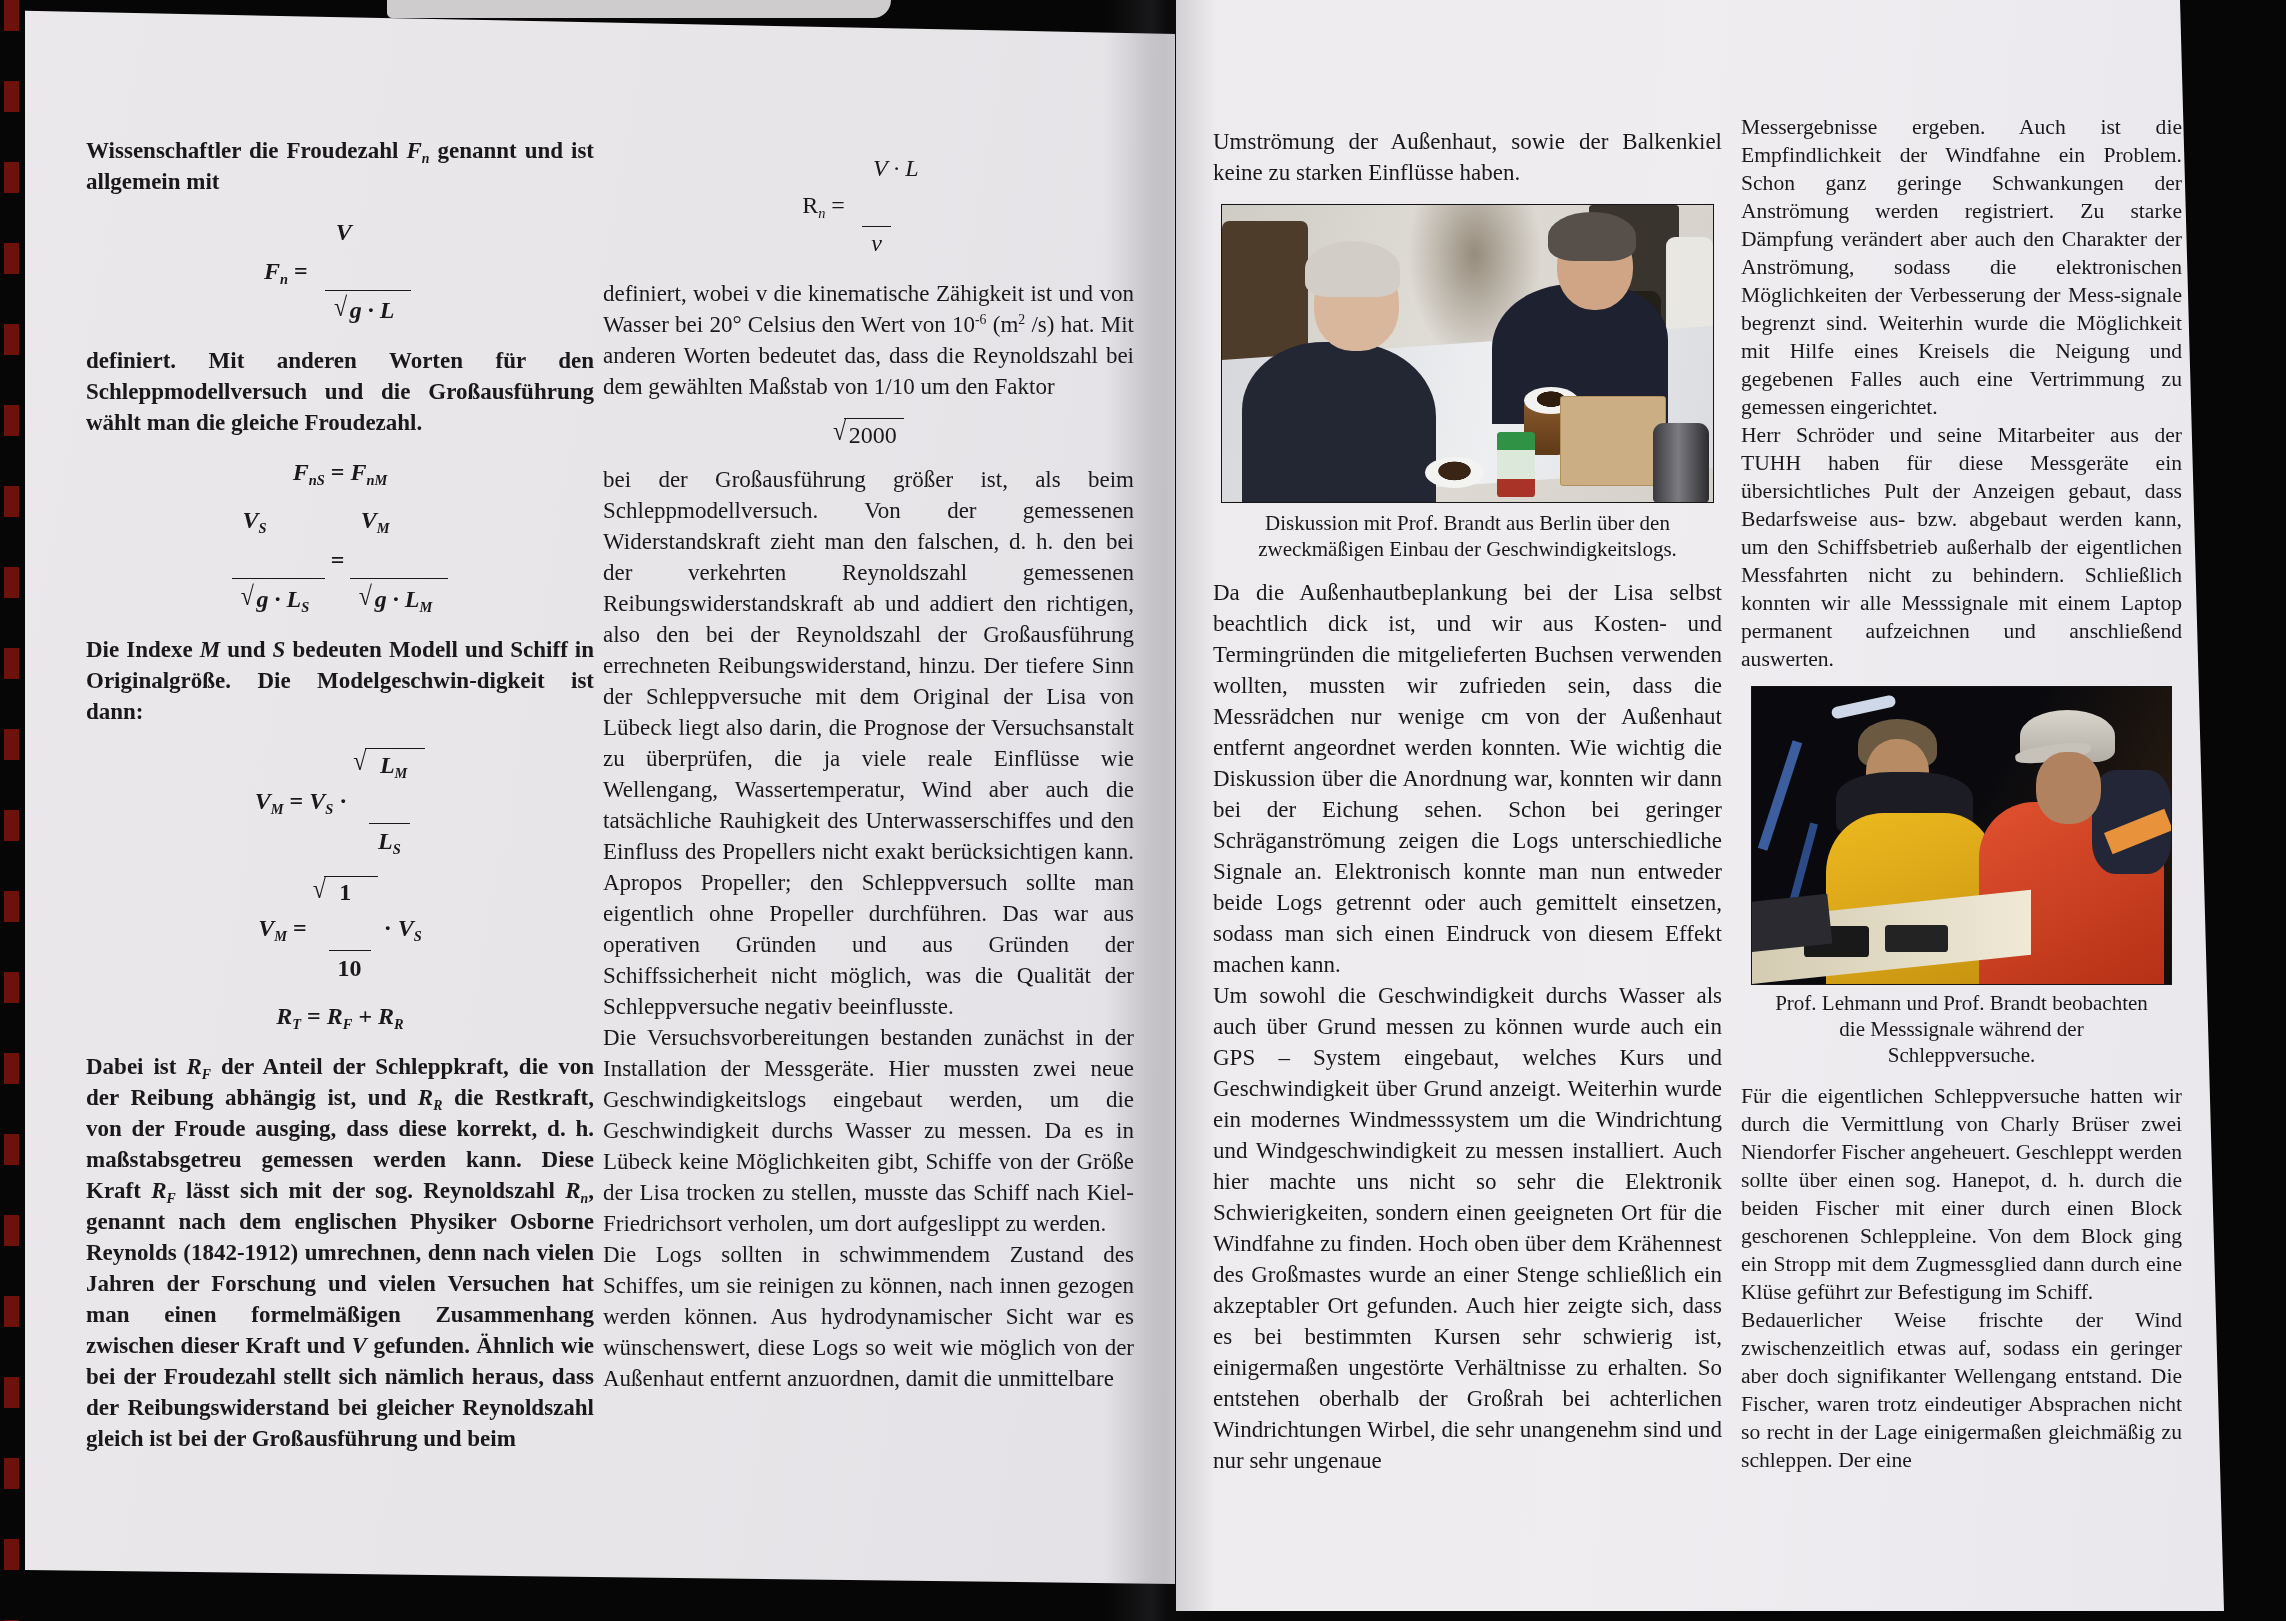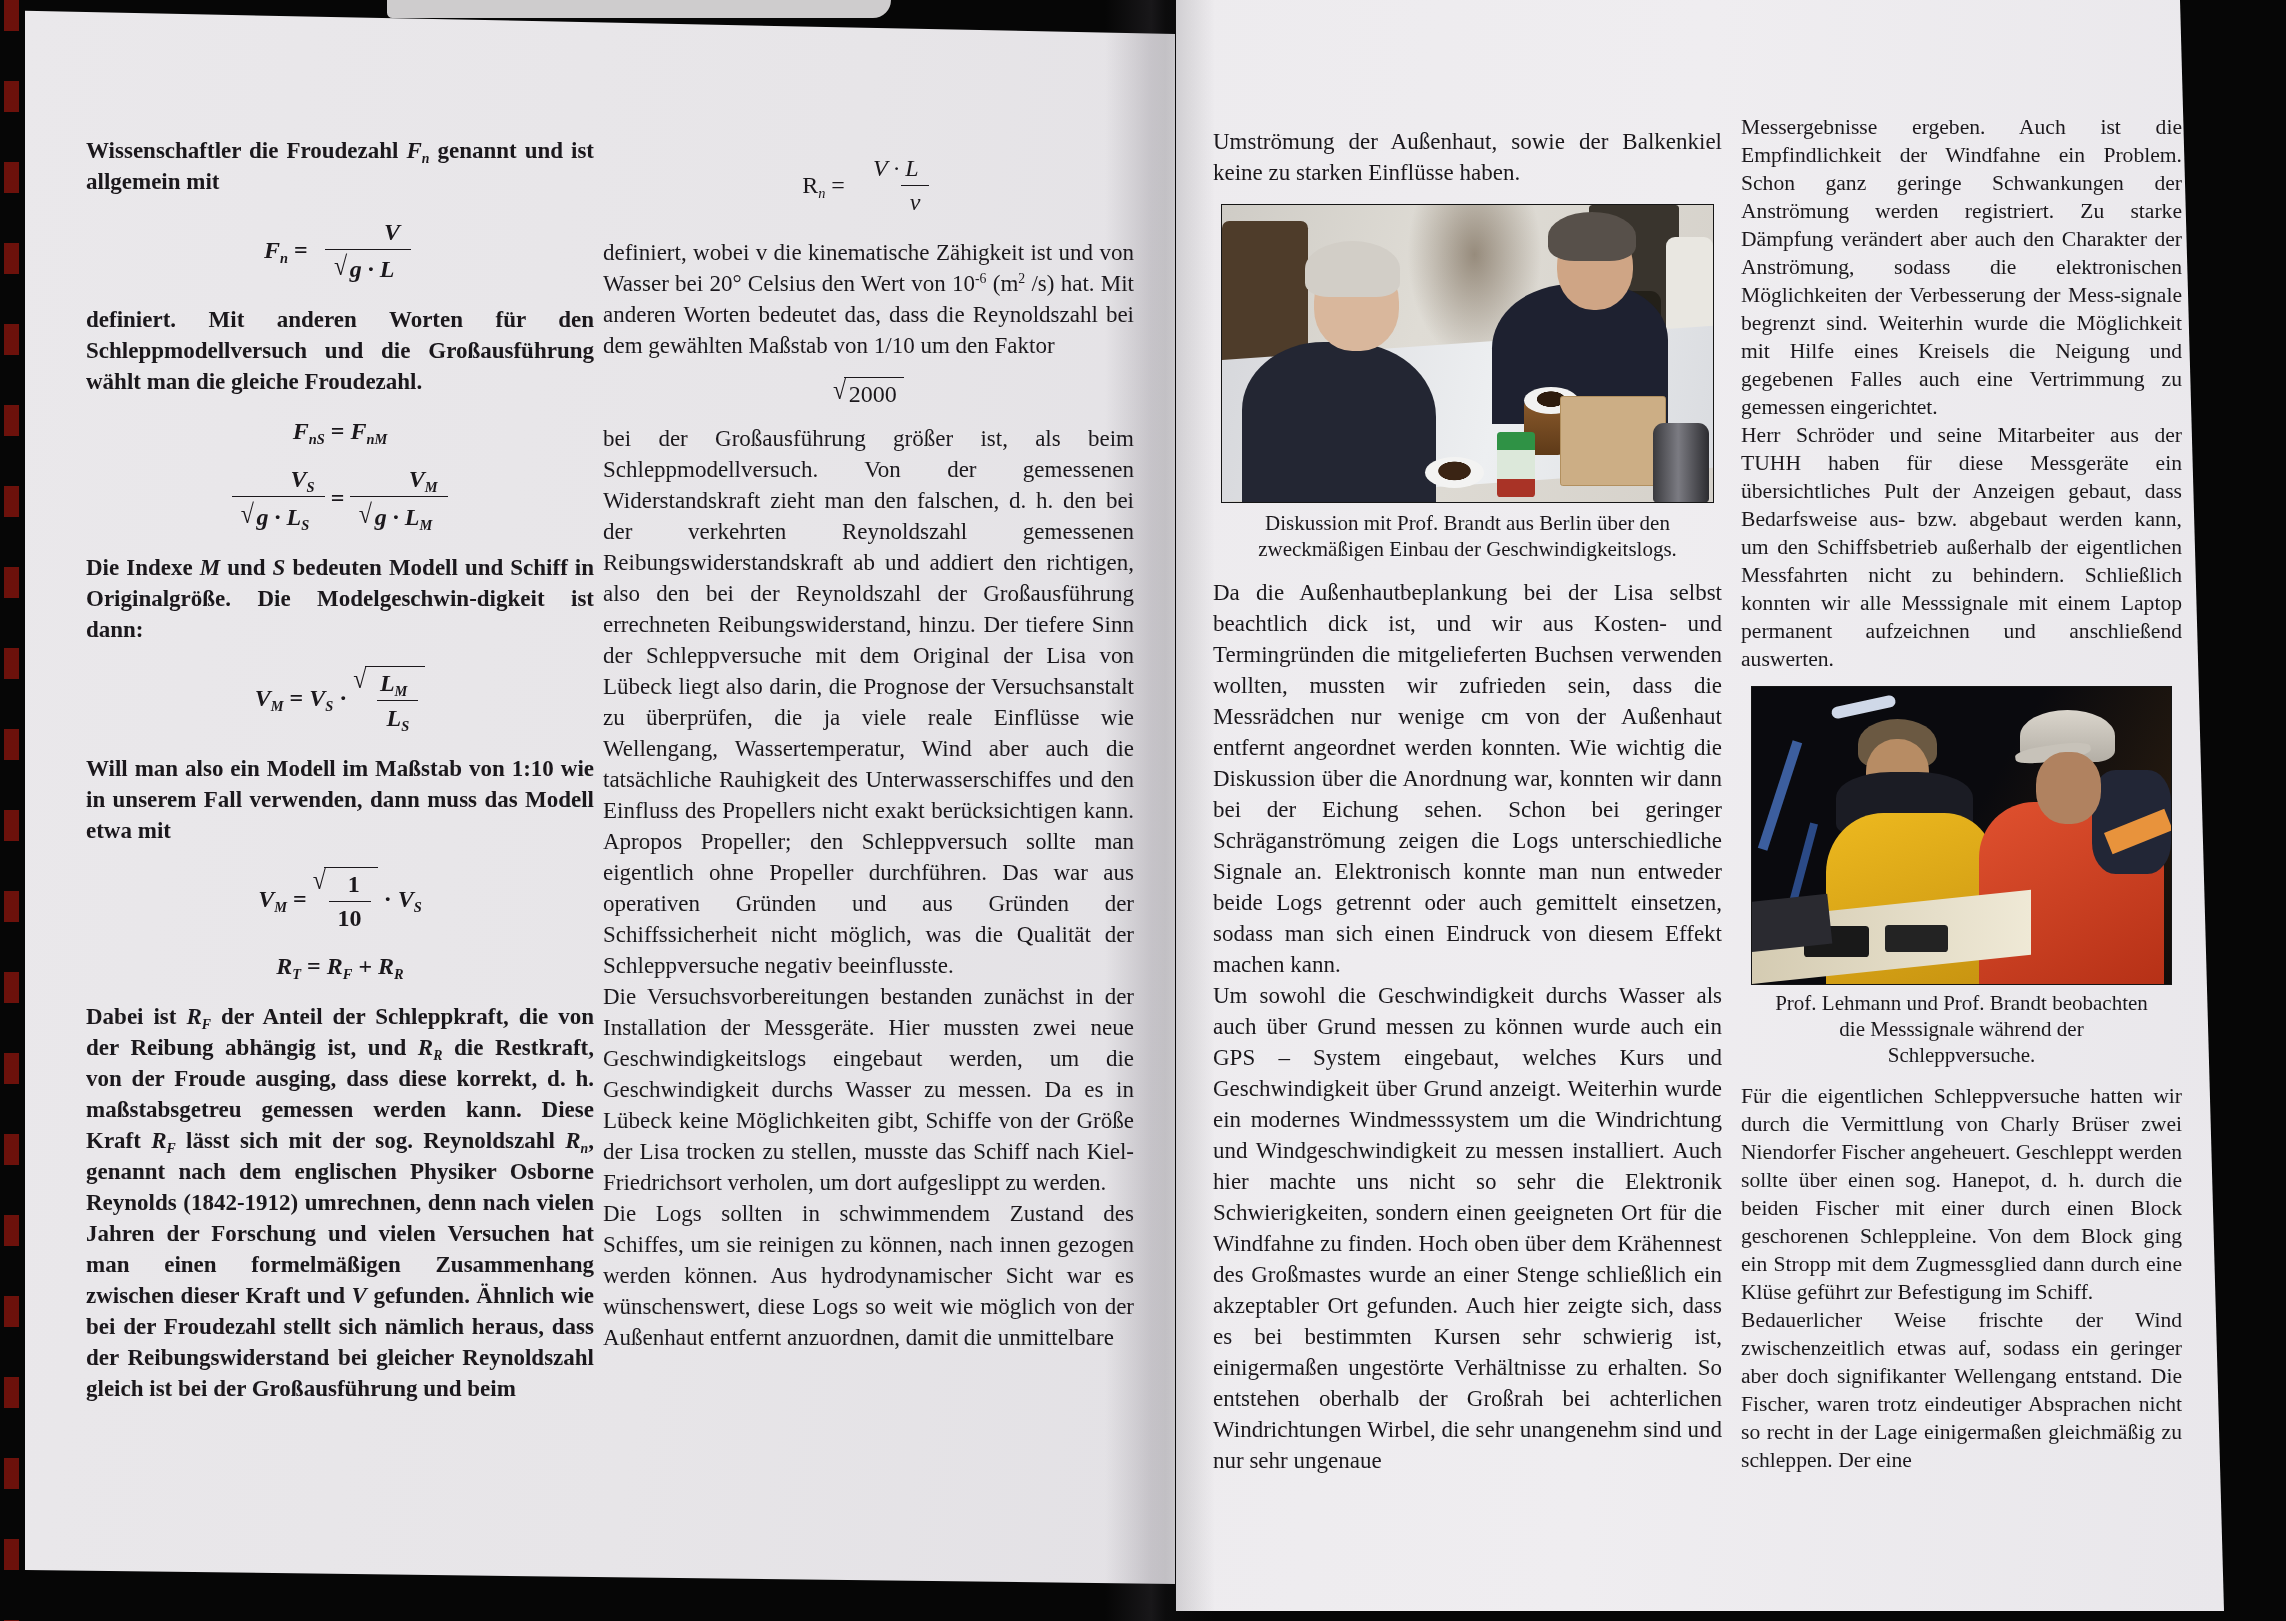--- a/index.html
+++ b/index.html
@@ -22,21 +22,21 @@
   #col1{left:86px;top:135px;width:508px;font-size:23px;line-height:31px;font-weight:bold;}
   #col2{left:603px;top:133px;width:531px;font-size:23px;line-height:31px;}
   #col3{left:1213px;top:126px;width:509px;font-size:23px;line-height:31px;}
   #col4{left:1741px;top:113px;width:441px;font-size:21.6px;line-height:28px;}
   .para{margin:0;}
   .it{font-style:italic;}
   sub{font-style:italic;font-size:.6em;line-height:0;vertical-align:-.35em;}
   sup{font-size:.6em;line-height:0;vertical-align:.55em;}
   .formula{display:flex;justify-content:center;align-items:center;margin:21.6px 0;font-size:24px;line-height:1.1;}
   .frow{white-space:pre;}
-  .frac{display:inline-flex;flex-direction:column;align-items:flex-end;margin:0 5.4px;}
+  .frac{display:inline-flex;flex-direction:column;align-items:flex-start;margin:0 5.4px;gap:41px;}
   .frac .num{padding:0 10.8px 3.6px;}
   .frac .den{border-top:1.8px solid #1b181c;padding:3.6px 9px 0;}
   .sqrt{display:inline-flex;align-items:flex-start;}
   .sqrt .rsym{font-style:normal;margin-right:-1.8px;transform:scaleY(1.12);}
   .sqrt .rad{border-top:1.8px solid #1b181c;padding:2.7px 7.2px 0 4.5px;}
   .photo{position:relative;overflow:hidden;border:1.8px solid #151515;background:#777;}
   .ph1{width:491px;height:297px;margin:16px auto 7.2px;}
   .ph2{width:419px;height:297px;margin:12.6px auto 5.4px;}
   .caption{font-size:21px;line-height:26px;text-align:center;margin:3.6px auto 14.4px;width:90%;}
   .abs{position:absolute;}
@@ -104,21 +104,20 @@
         <span class="rsym">√</span>
         <span class="rad">
           <span class="frac" style="margin:0;">
             <span class="num"><span class="it">L</span><sub>M</sub></span>
             <span class="den"><span class="it">L</span><sub>S</sub></span>
           </span>
         </span>
       </span>
     </div>
 
-    <p class="para"><span>Will man also ein Modell im Maßstab von 1:10 wie in unserem Fall verwenden, dann muss das Modell etwa mit</span></p>
 
     <div class="formula">
       <span class="frow"><span class="it">V</span><sub>M</sub><span> = </span></span>
       <span class="sqrt">
         <span class="rsym">√</span>
         <span class="rad">
           <span class="frac" style="margin:0;">
             <span class="num"><span>1</span></span>
             <span class="den"><span>10</span></span>
           </span>

